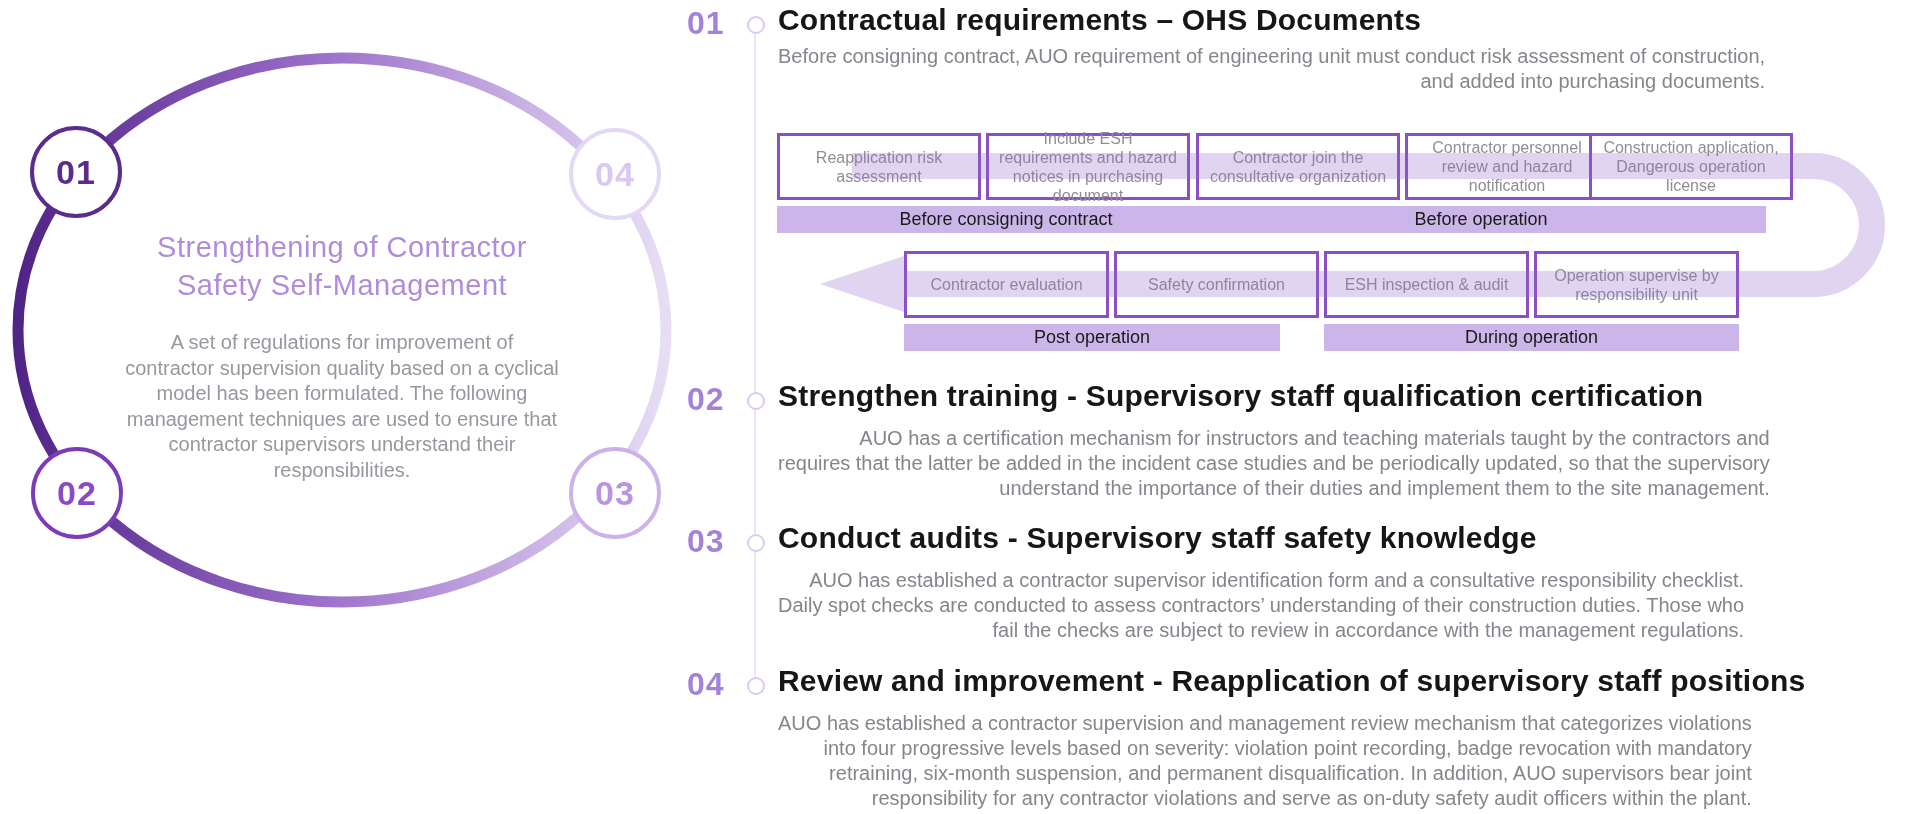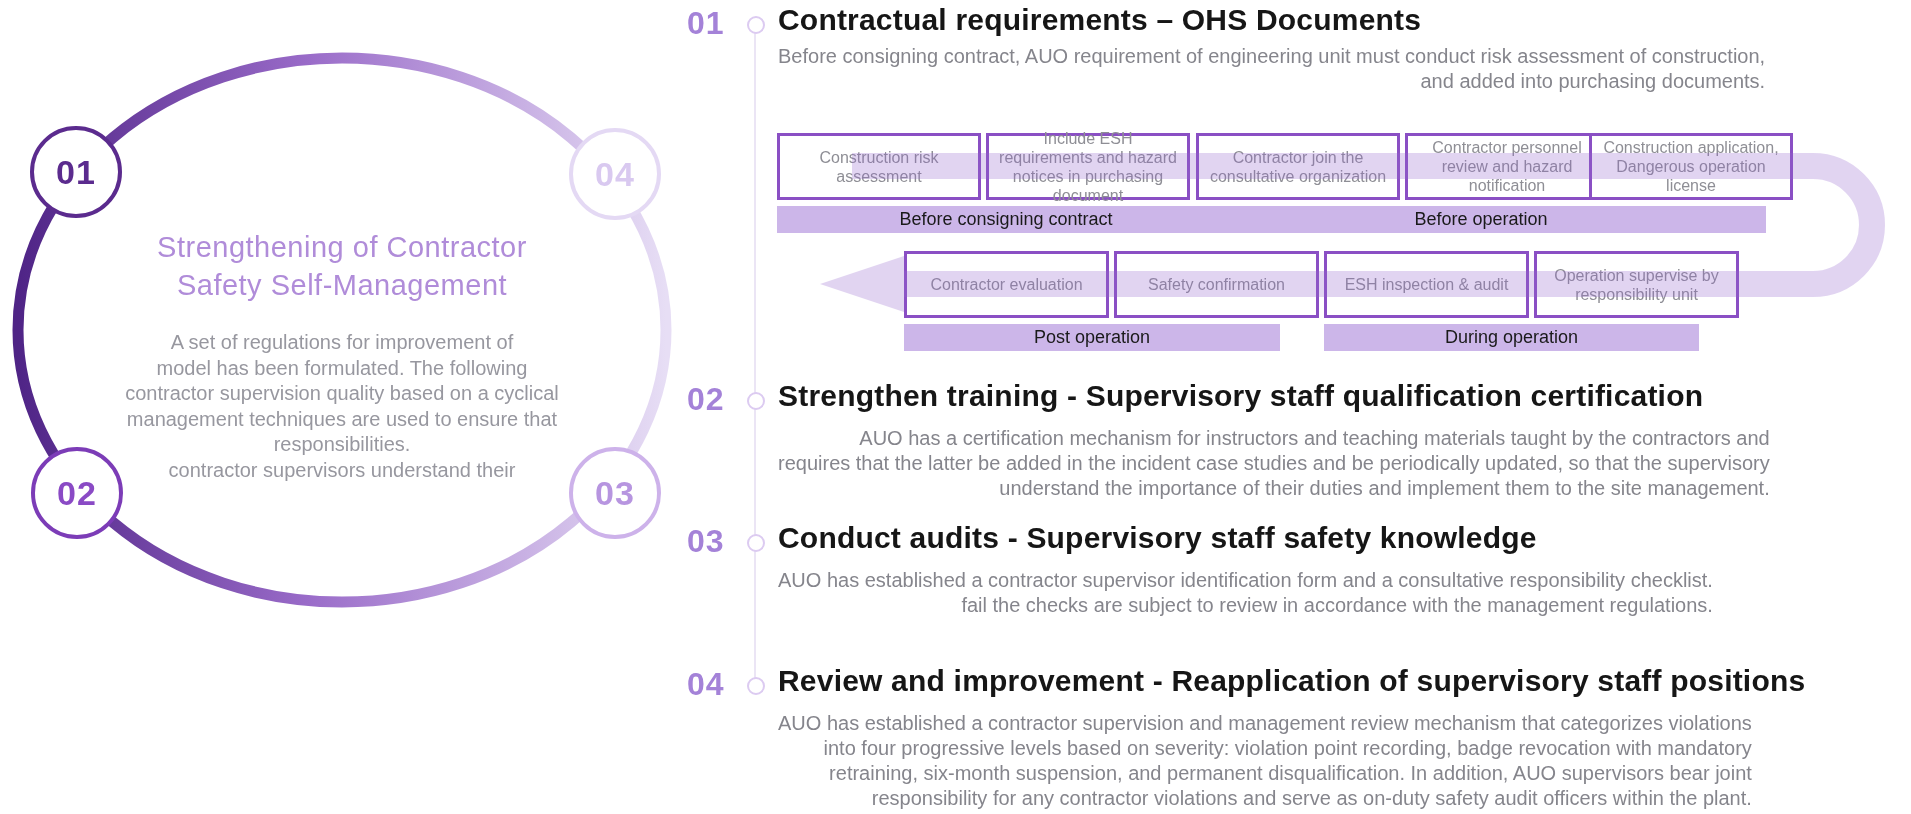--- a/index.html
+++ b/index.html
@@ -93,78 +93,79 @@
       <span>04</span>
     </div>
 
     <div class="ctitle">
       <div>Strengthening of Contractor</div>
       <div>Safety Self-Management</div>
     </div>
 
     <div class="cdesc">
       <div>A set of regulations for improvement of</div>
+      <div>contractor supervision quality based on a cyclical</div>
       <div>model has been formulated. The following</div>
-      <div>contractor supervision quality based on a cyclical</div>
       <div>management techniques are used to ensure that</div>
+      <div>contractor supervisors understand their</div>
       <div>responsibilities.</div>
-      <div>contractor supervisors understand their</div>
     </div>
   </div>
 
   <div class="vline"></div>
 
   <div class="bullet" style="top:16px"></div>
   <div class="bullet" style="top:392px"></div>
   <div class="bullet" style="top:534px"></div>
   <div class="bullet" style="top:677px"></div>
 
   <div class="secnum" style="top:5px">01</div>
   <div class="sechead" style="top:3px">Contractual requirements – OHS Documents</div>
   <div class="secdesc" style="top:44px">
     <div>Before consigning contract, AUO requirement of engineering unit must conduct risk assessment of construction,</div>
     <div>and added into purchasing documents.</div>
   </div>
 
   <div class="flow">
     <div class="row1">
-      <div class="fbox" style="left:0px">Construction risk assessment</div>
+      <div class="fbox" style="left:0px">Reapplication risk assessment</div>
       <div class="fbox" style="left:209px">Include ESH requirements and hazard notices in purchasing document</div>
       <div class="fbox" style="left:419px">Contractor join the consultative organization</div>
       <div class="fbox" style="left:628px">Contractor personnel review and hazard notification</div>
       <div class="fbox" style="left:812px">Construction application, Dangerous operation license</div>
       <div class="pbar" style="left:0px;   top:81px; width:458px">Before consigning contract</div>
       <div class="pbar" style="left:419px; top:81px; width:570px">Before operation</div>
     </div>
     <div class="row2">
       <div class="fbox" style="left:127px">Contractor evaluation</div>
       <div class="fbox" style="left:337px">Safety confirmation</div>
       <div class="fbox" style="left:547px">ESH inspection &amp; audit</div>
       <div class="fbox" style="left:757px">Operation supervise by responsibility unit</div>
       <div class="pbar" style="left:127px; top:199px; width:376px">Post operation</div>
-      <div class="pbar" style="left:547px; top:199px; width:375px">During operation</div>
+      <div class="pbar" style="left:547px; top:199px; width:415px">During operation</div>
     </div>
     <svg class="band-svg" width="1134" height="232" viewBox="0 0 1134 232">
       <path d="M 75 41 L 1036 41 A 59 59 0 0 1 1095 100 A 59 59 0 0 1 1036 159 L 127 159" fill="none" stroke="rgba(146,102,204,0.28)" stroke-width="26"></path>
       <polygon points="127,131 127,187 43,159" fill="rgba(146,102,204,0.28)"></polygon>
     </svg>
   </div>
 
   <div class="secnum" style="top:381px">02</div>
   <div class="sechead" style="top:379px">Strengthen training - Supervisory staff qualification certification</div>
   <div class="secdesc" style="top:426px">
     <div>AUO has a certification mechanism for instructors and teaching materials taught by the contractors and</div>
     <div>requires that the latter be added in the incident case studies and be periodically updated, so that the supervisory</div>
     <div>understand the importance of their duties and implement them to the site management.</div>
   </div>
 
   <div class="secnum" style="top:523px">03</div>
   <div class="sechead" style="top:521px">Conduct audits - Supervisory staff safety knowledge</div>
   <div class="secdesc" style="top:568px">
     <div>AUO has established a contractor supervisor identification form and a consultative responsibility checklist.</div>
+    <div>Daily spot checks are conducted to assess contractors’ understanding of their construction duties. Those who</div>
     <div>fail the checks are subject to review in accordance with the management regulations.</div>
   </div>
 
   <div class="secnum" style="top:666px">04</div>
   <div class="sechead" style="top:664px">Review and improvement - Reapplication of supervisory staff positions</div>
   <div class="secdesc" style="top:711px">
     <div>AUO has established a contractor supervision and management review mechanism that categorizes violations</div>
     <div>into four progressive levels based on severity: violation point recording, badge revocation with mandatory</div>
     <div>retraining, six-month suspension, and permanent disqualification. In addition, AUO supervisors bear joint</div>
     <div>responsibility for any contractor violations and serve as on-duty safety audit officers within the plant.</div>

